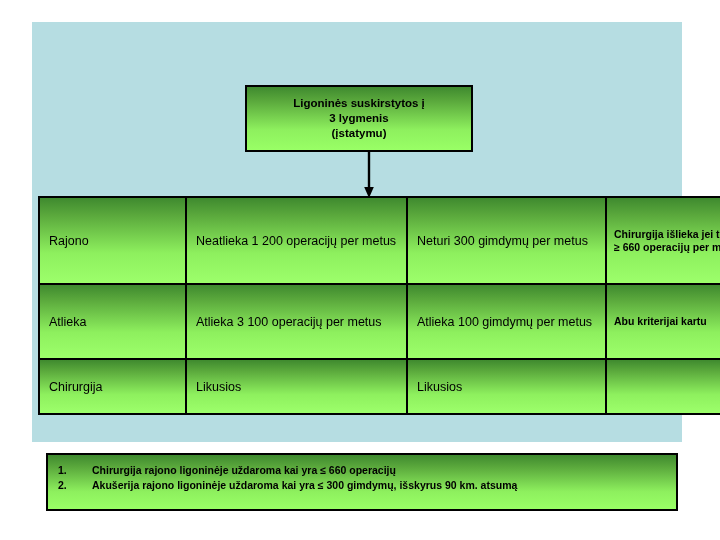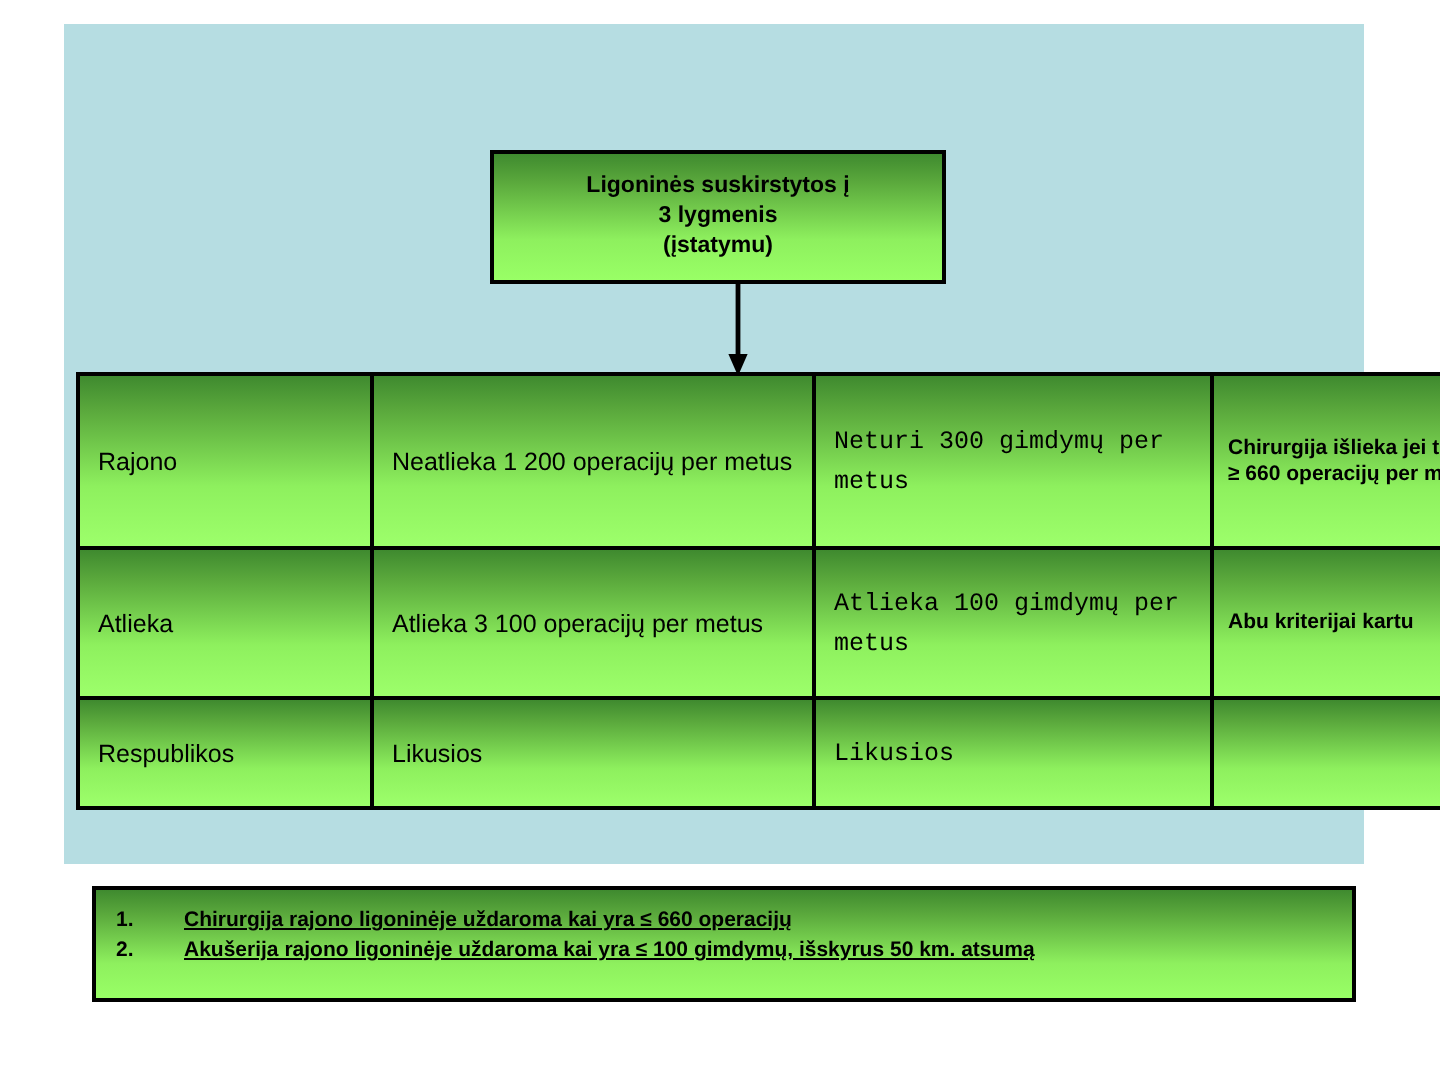--- a/index.html
+++ b/index.html
@@ -10,21 +10,21 @@
   body {
     width: 720px;
     height: 540px;
     overflow: hidden;
     font-family: "Liberation Sans", sans-serif;
   }
 
   #slide {
     position: absolute;
     left: 32px;
-    top: 12px;
+    top: 22px;
     width: 650px;
     height: 420px;
     background: #b6dde2;
   }
 
   
   .green-box {
     background: linear-gradient(to bottom, #3f8a2f 0%, #5aa83c 22%, #8ef05e 68%, #99ff66 100%);
     border: 2px solid #000000;
     box-sizing: border-box;
@@ -80,21 +80,21 @@
   }
   #matrix-table td.narrow-col {
     font-size: 10.5px;
     line-height: 13px;
     vertical-align: middle;
     font-weight: bold;
     padding: 6px 7px;
   }
   .c0 { width: 127px; }
   .c1 { width: 201px; }
-  .c2 { width: 179px; font-family: Liberation Mono, monospace; }
+  .c2 { width: 179px; }
   .c3 { width: 133px; }
 
   .r0 { height: 87px; }
   .r1 { height: 75px; }
   .r2 { height: 55px; }
 
   
   #footnote-box {
     position: absolute;
     left: 14px;    
@@ -107,21 +107,21 @@
     display: flex;
     align-items: flex-start;
     font-size: 10.5px;
     font-weight: bold;
     line-height: 15px;
   }
   .footnote-num {
     width: 34px;
     flex: 0 0 34px;
   }
-  .footnote-text { flex: 1 1 auto; text-decoration: underline; }
+  .footnote-text { flex: 1 1 auto; }
 </style>
 </head>
 <body>
 
 <div id="slide">
 
   <div id="title-box" class="green-box">
     <div id="title-text">Ligoninės suskirstytos į
 3 lygmenis
 (įstatymu)</div>
@@ -140,32 +140,32 @@
         <td class="c2">Neturi 300 gimdymų per metus</td>
         <td class="c3 narrow-col">Chirurgija išlieka jei teikia ≥ 660 operacijų per metus</td>
       </tr>
       <tr class="r1">
         <td class="c0">Atlieka</td>
         <td class="c1">Atlieka 3 100 operacijų per metus</td>
         <td class="c2">Atlieka 100 gimdymų per metus</td>
         <td class="c3 narrow-col">Abu kriterijai kartu</td>
       </tr>
       <tr class="r2">
-        <td class="c0">Respublikos</td>
+        <td class="c0">Chirurgija</td>
         <td class="c1">Likusios</td>
         <td class="c2">Likusios</td>
         <td class="c3 narrow-col"></td>
       </tr>
     </tbody>
   </table>
 
   <div id="footnote-box" class="green-box">
     <div class="footnote-row">
       <span class="footnote-num">1.</span>
       <span class="footnote-text">Chirurgija rajono ligoninėje uždaroma kai yra ≤ 660 operacijų</span>
     </div>
     <div class="footnote-row">
       <span class="footnote-num">2.</span>
-      <span class="footnote-text">Akušerija rajono ligoninėje uždaroma kai yra ≤ 100 gimdymų, išskyrus 50 km. atsumą</span>
+      <span class="footnote-text">Akušerija rajono ligoninėje uždaroma kai yra ≤ 300 gimdymų, išskyrus 90 km. atsumą</span>
     </div>
   </div>
 
 </div>
 
 </body></html>

